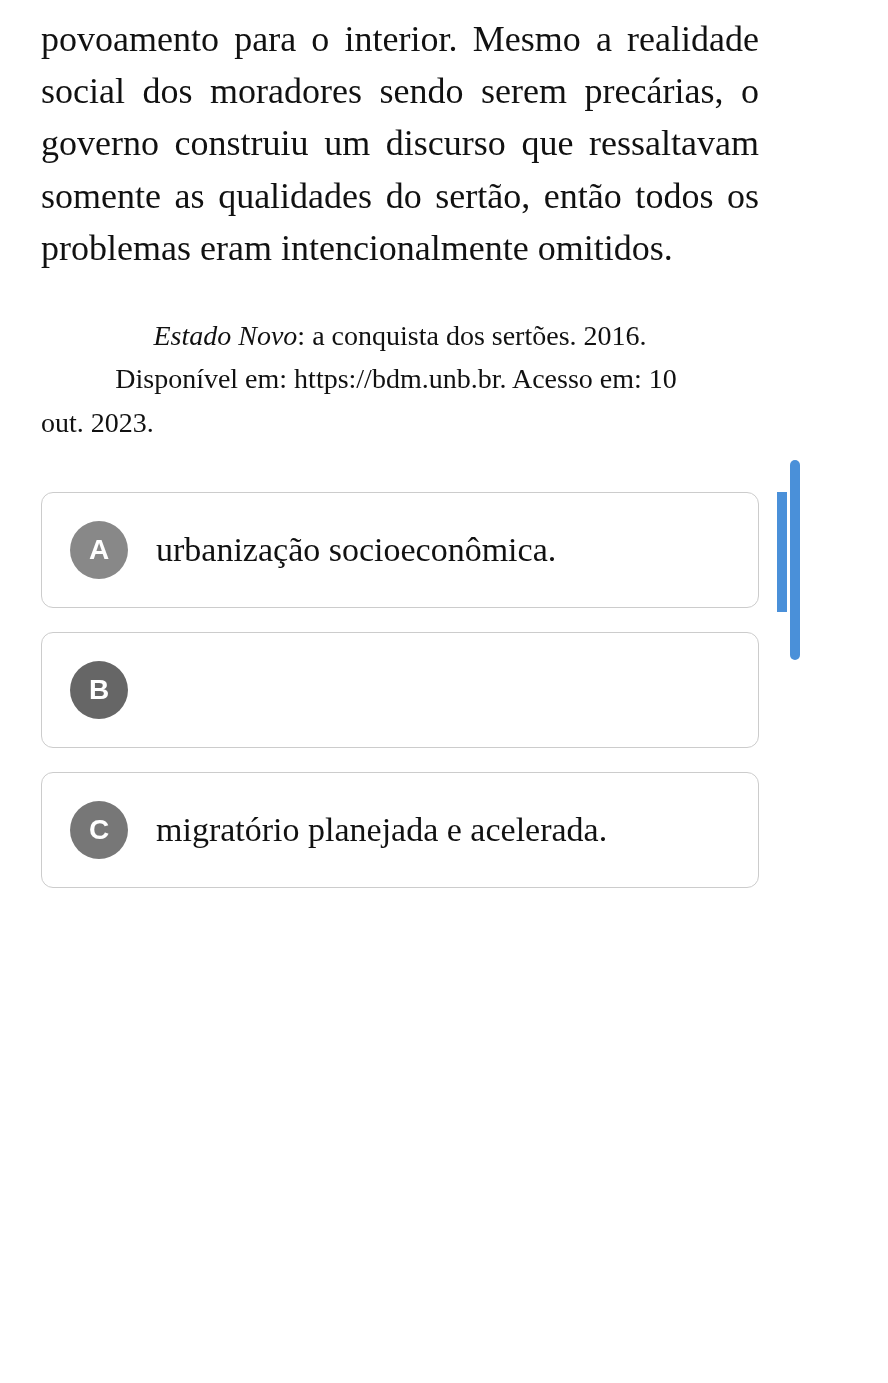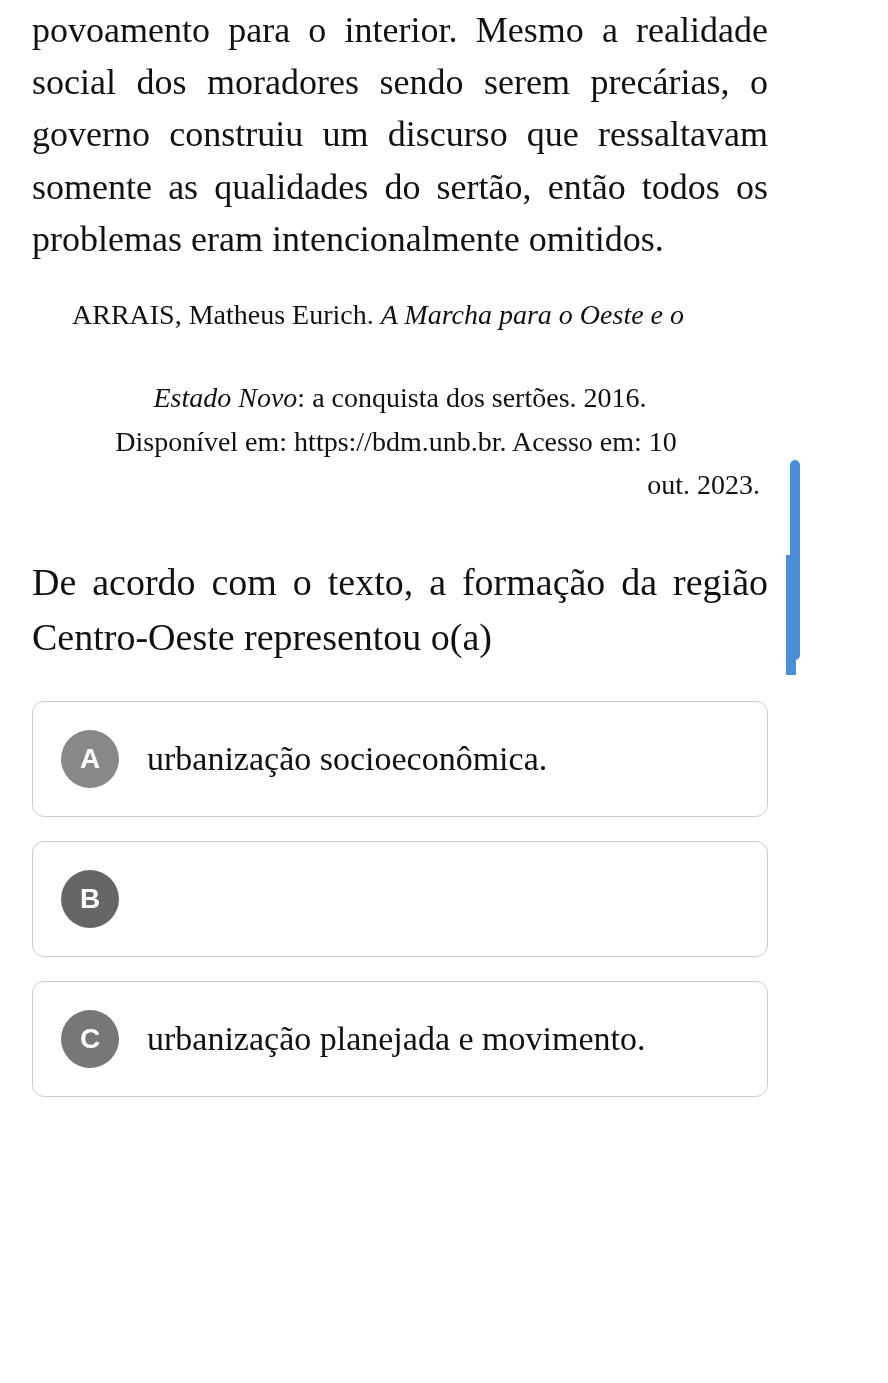--- a/index.html
+++ b/index.html
@@ -13,21 +13,21 @@
       font-family: Georgia, 'Times New Roman', serif;
       width: 888px;
       min-height: 1383px;
       overflow-x: hidden;
     }
 
     .page-container {
       width: 800px;
       min-height: 1383px;
       background: #ffffff;
-      padding: 4px;
+      padding: 13px;
       position: relative;
     }
 
     .citation-block {
       margin: 28px 28px 0 28px;
       font-size: 28px;
       line-height: 1.55;
       color: #111111;
     }
 
@@ -44,21 +44,21 @@
       text-align: center;
       margin-top: 40px;
     }
 
     .citation-third-line {
       text-align: center;
       padding-right: 8px;
     }
 
     .citation-fourth-line {
-      text-align: right;
+      text-align: left;
       padding-right: 8px;
     }
 
     .question-section {
       margin: 48px 0 0 0;
       padding: 0 28px;
       position: relative;
     }
 
     .question-text {
@@ -154,55 +154,50 @@
 </head>
 <body>
 
 <div class="page-container">
 
   <div class="top-continuation">
     <p class="continuation-text">povoamento para o interior. Mesmo a realidade social dos moradores sendo serem precárias, o governo construiu um discurso que ressaltavam somente as qualidades do sertão, então todos os problemas eram intencionalmente omitidos.</p>
   </div>
 
   <div class="citation-block">
-    <p class="citation-first-line">
-      <span>ARRAIS, Matheus Eurich.</span>
-      <span class="citation-title"> <span>A Marcha para o Oeste e o</span></span>
-    </p>
     <p class="citation-second-line">
       <span class="citation-title">Estado Novo</span><span>: a conquista dos sertões. 2016.</span>
     </p>
     <p class="citation-third-line">Disponível em: https://bdm.unb.br. Acesso em: 10</p>
     <p class="citation-fourth-line">out. 2023.</p>
   </div>
 
   <div class="scrollbar-area"></div>
 
   <div class="question-section">
     <div class="right-accent-bar"></div>
-    <p class="question-text">De acordo com o texto, a formação da região Centro-Oeste representou o(a)</p>
 
     <div class="answer-options">
 
       <div class="answer-option">
         <div class="option-badge badge-a">
           <span>A</span>
         </div>
         <span class="option-text">urbanização socioeconômica.</span>
       </div>
 
       <div class="answer-option">
         <div class="option-badge badge-b">
           <span>B</span>
         </div>
       </div>
 
       <div class="answer-option">
         <div class="option-badge badge-c">
           <span>C</span>
         </div>
-        <span class="option-text">urbanização planejada e movimento.</span>
+        <span class="option-text">migratório planejada e acelerada.</span>
       </div>
 
     </div>
   </div>
 
 </div>
 
 </body></html>

